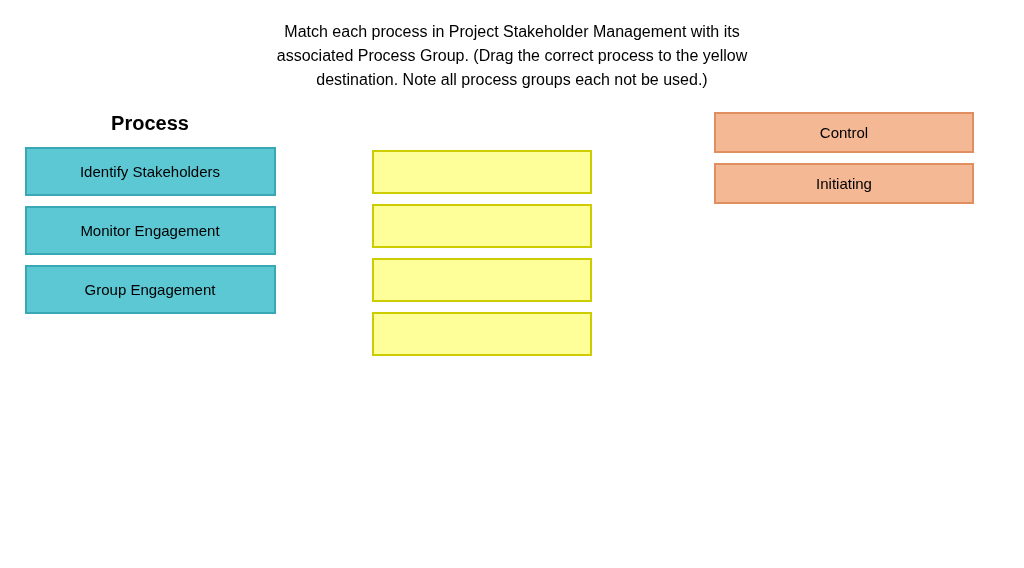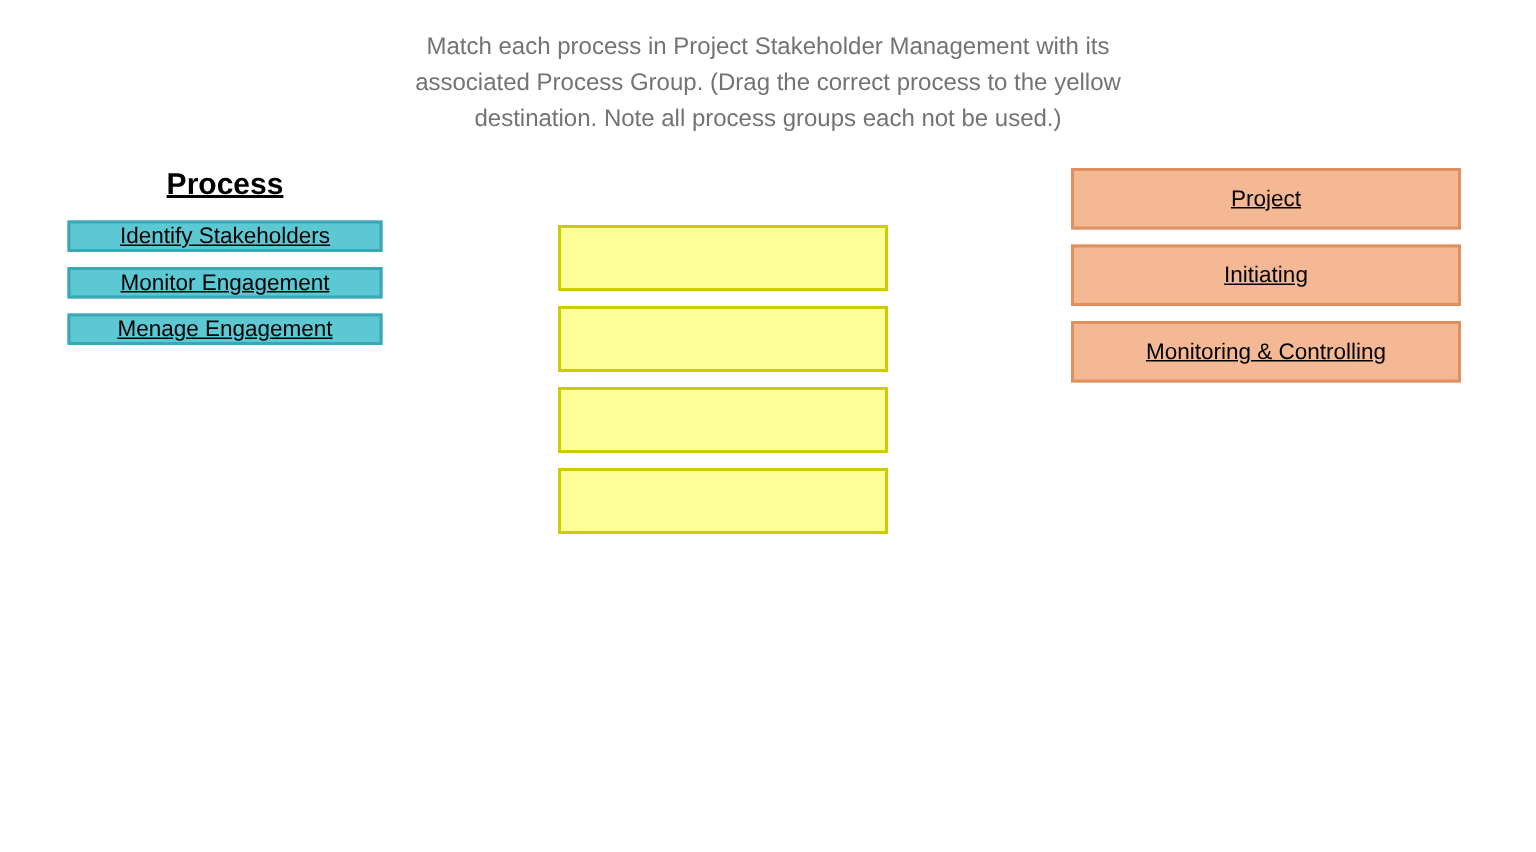--- a/index.html
+++ b/index.html
@@ -14,37 +14,36 @@
       flex-direction: column;
       align-items: center;
       justify-content: flex-start;
       padding: 20px 40px 10px 40px;
     }
 
     .instructions {
       text-align: center;
       font-size: 16px;
       line-height: 1.5;
-      color: #737373;
+      color: #000000;
       max-width: 700px;
       margin-bottom: 20px;
     }
 
     .main-area {
       display: flex;
       width: 100%;
       justify-content: space-between;
       align-items: flex-start;
     }
 
     .column {
       display: flex;
       flex-direction: column;
       align-items: center;
-      text-decoration: underline;
     }
 
     .col-header {
       font-size: 20px;
       font-weight: bold;
       color: #000;
       margin-bottom: 12px;
     }
 
     .process-column {
@@ -59,22 +58,22 @@
     .group-column {
       width: 280px;
     }
 
     .process-box {
       background: #5bc8d4;
       border: 2px solid #3aa8b4;
       color: #000;
       font-size: 15px;
       text-align: center;
-      padding: 0 8px;
-      width: 210px;
+      padding: 14px 8px;
+      width: 251px;
       margin-bottom: 10px;
       cursor: grab;
       user-select: none;
     }
 
     .drop-box {
       background: #ffff99;
       border: 2px solid #cccc00;
       width: 220px;
       height: 44px;
@@ -111,36 +110,33 @@
 
   <div class="column process-column">
     <div class="col-header">Process</div>
     <div class="process-box" draggable="true">
       <span>Identify Stakeholders</span>
     </div>
     <div class="process-box" draggable="true">
       <span>Monitor Engagement</span>
     </div>
     <div class="process-box" draggable="true">
-      <span>Menage Engagement</span>
+      <span>Group Engagement</span>
     </div>
   </div>
 
   <div class="column drop-column">
     <div class="drop-box"></div>
     <div class="drop-box"></div>
     <div class="drop-box"></div>
     <div class="drop-box"></div>
   </div>
 
   <div class="column group-column">
     <div class="group-box">
-      <span>Project</span>
+      <span>Control</span>
     </div>
     <div class="group-box">
       <span>Initiating</span>
-    </div>
-    <div class="group-box">
-      <span>Monitoring &amp; Controlling</span>
     </div>
   </div>
 
 </div>
 
 </body></html>

